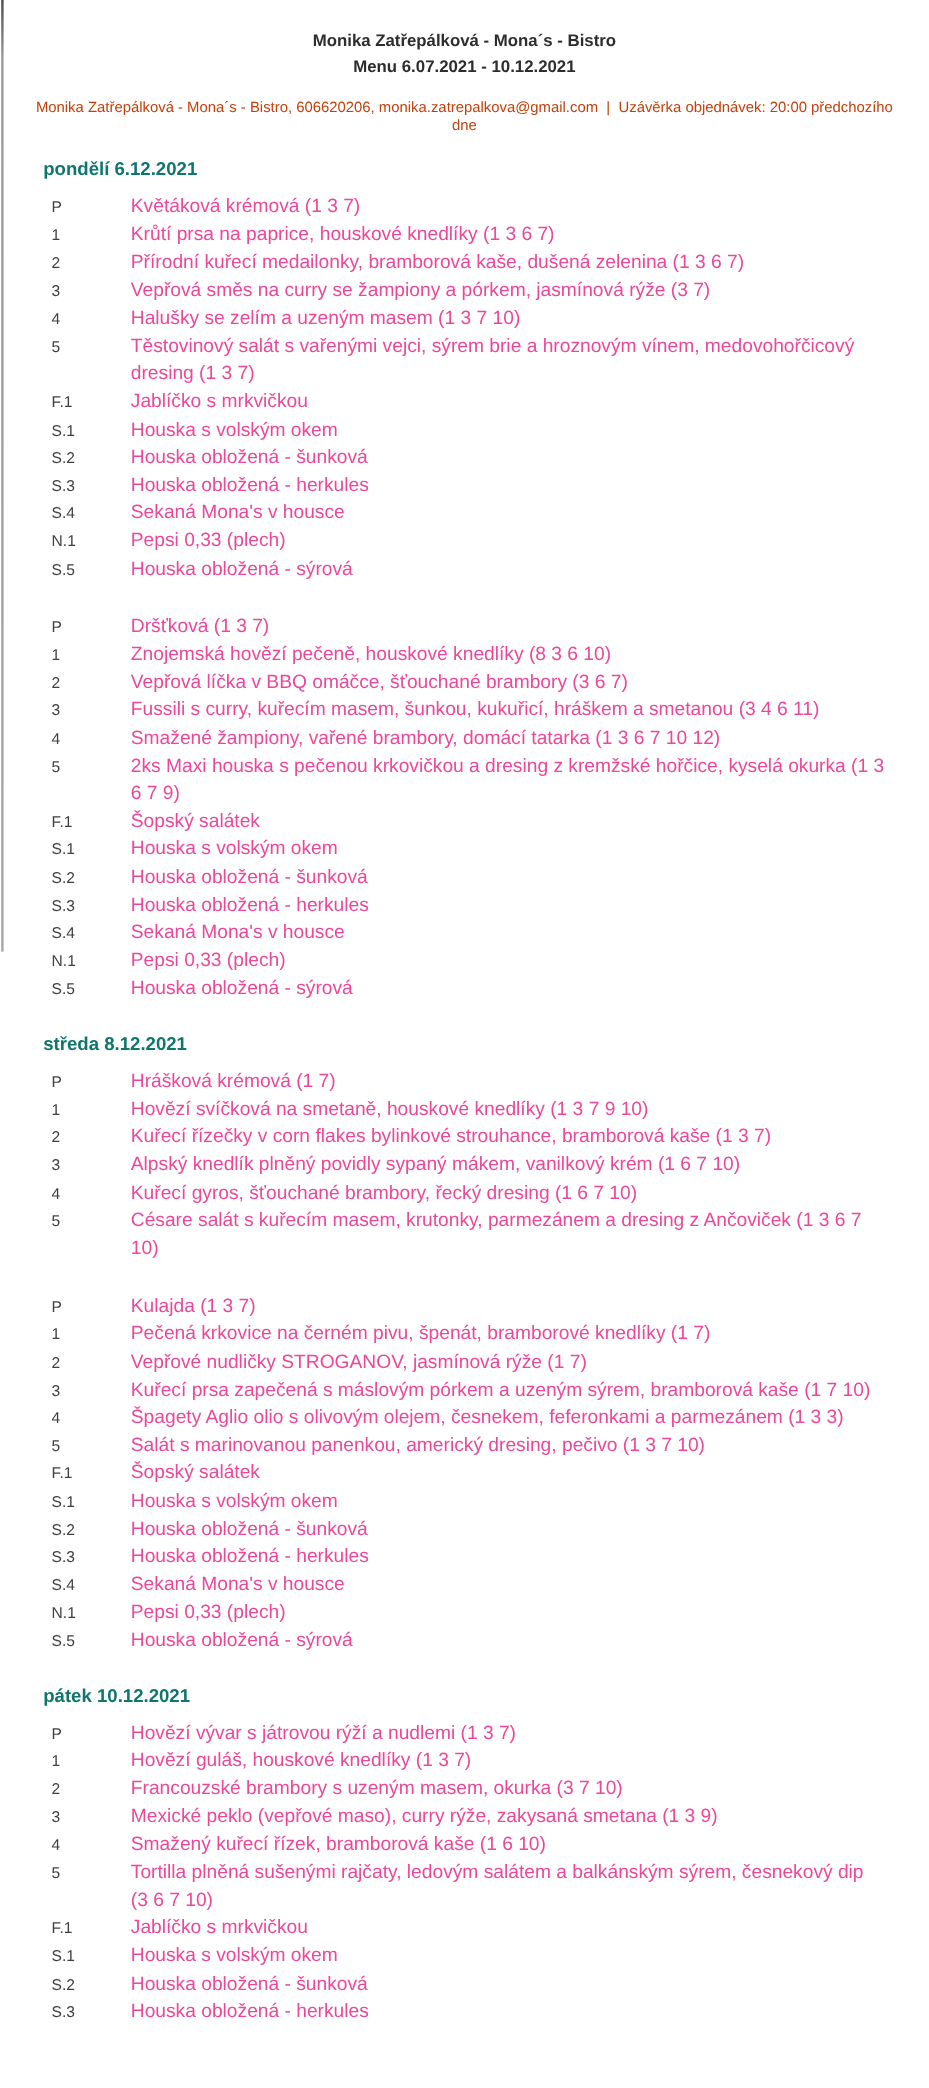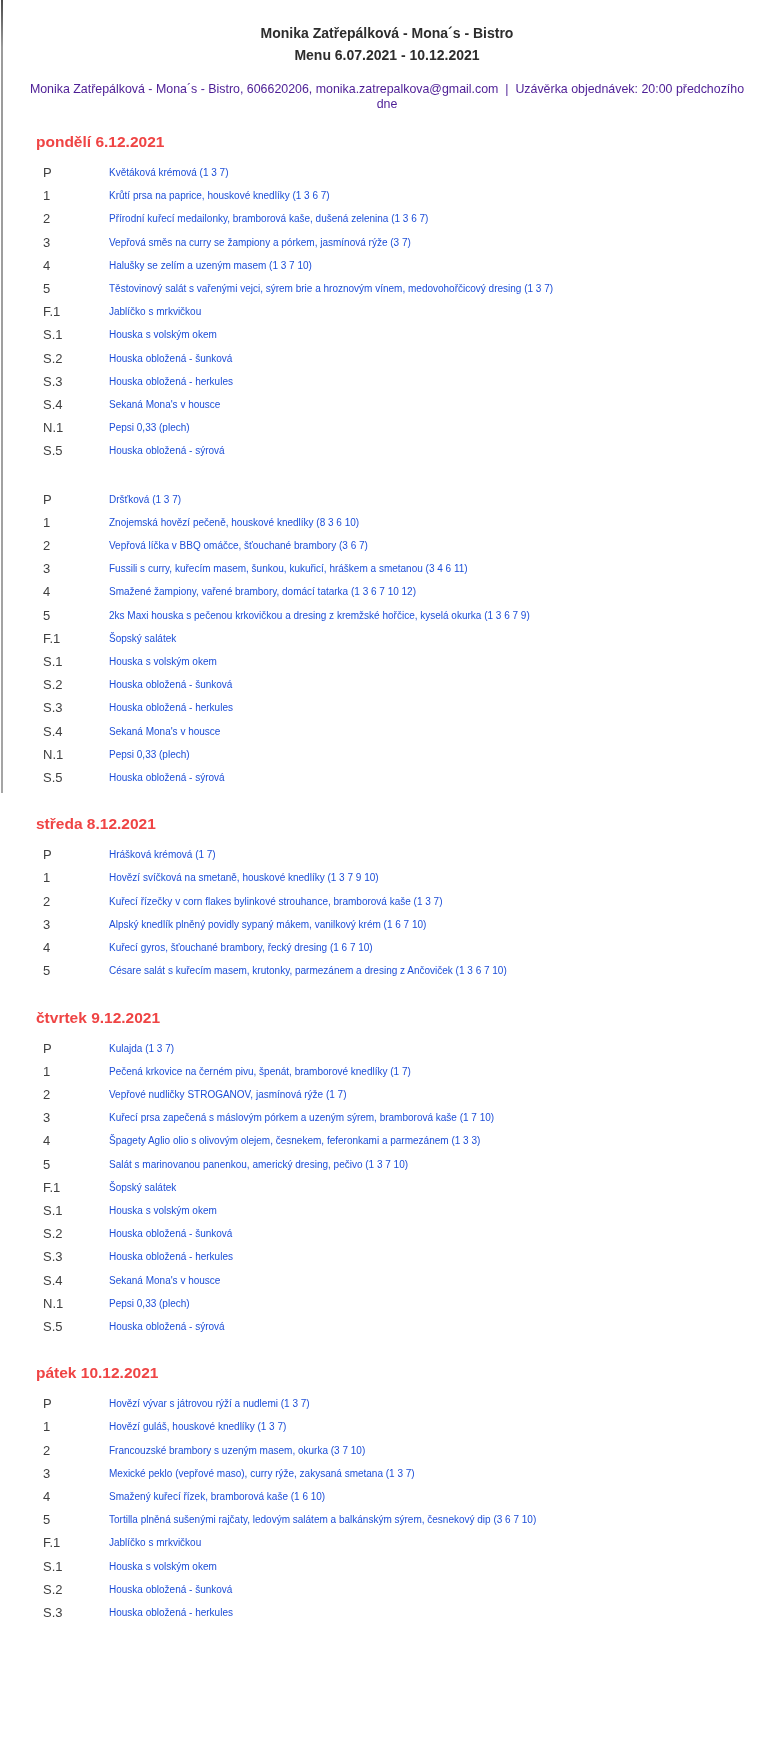--- a/index.html
+++ b/index.html
@@ -21,34 +21,34 @@
     font-size:11px;letter-spacing:4px;color:#3b3b3b;
     margin-left:10px;margin-top:18px;white-space:nowrap;
   }
   
   .title,.subtitle{
     text-align:center;font-weight:bold;font-size:14px;color:#2d2d2d;
     margin:0;line-height:22px;
   }
   .title{margin-top:8px;}
   .info-line{
-    text-align:center;font-size:12.4px;color:#4c1d95;margin-top:16px;
+    text-align:center;font-size:12.4px;color:#c2410c;margin-top:16px;
     white-space:pre-wrap;line-height:15px;
   }
   
   .menu{padding:0 8px;margin-top:20px;}
   .day{margin-top:25px;}
   .day:first-child{margin-top:0;}
   .day-title{
-    font-size:15.5px;font-weight:bold;color:#ef4444;margin:0 0 10px 0;line-height:19px;
+    font-size:15.5px;font-weight:bold;color:#0f766e;margin:0 0 10px 0;line-height:19px;
   }
   .rows{margin-left:7px;}
   .row{display:grid;grid-template-columns:66px 1fr;line-height:23.2px;}
   .code{font-size:13px;color:#3f3f3f;}
-  .text{font-size:10px;color:#1d4ed8;}
+  .text{font-size:16px;color:#ec4899;}
 </style>
 </head>
 <body>
 
 <div class="left-edge"></div>
 
 <div class="page">
 
 
   <h1 class="title">Monika Zatřepálková - Mona´s - Bistro</h1>
@@ -225,21 +225,20 @@
   </div>
 
   <div class="row">
     <span class="code">5</span>
     <span class="text">Césare salát s kuřecím masem, krutonky, parmezánem a dresing z Ančoviček (1 3 6 7 10)</span>
   </div>
 </div>
   </section>
 
   <section class="day">
-    <h3 class="day-title">čtvrtek 9.12.2021</h3>
     <div class="rows">
   <div class="row">
     <span class="code">P</span>
     <span class="text">Kulajda (1 3 7)</span>
   </div>
 
   <div class="row">
     <span class="code">1</span>
     <span class="text">Pečená krkovice na černém pivu, špenát, bramborové knedlíky (1 7)</span>
   </div>
@@ -314,21 +313,21 @@
     <span class="text">Hovězí guláš, houskové knedlíky (1 3 7)</span>
   </div>
 
   <div class="row">
     <span class="code">2</span>
     <span class="text">Francouzské brambory s uzeným masem, okurka (3 7 10)</span>
   </div>
 
   <div class="row">
     <span class="code">3</span>
-    <span class="text">Mexické peklo (vepřové maso), curry rýže, zakysaná smetana (1 3 7)</span>
+    <span class="text">Mexické peklo (vepřové maso), curry rýže, zakysaná smetana (1 3 9)</span>
   </div>
 
   <div class="row">
     <span class="code">4</span>
     <span class="text">Smažený kuřecí řízek, bramborová kaše (1 6 10)</span>
   </div>
 
   <div class="row">
     <span class="code">5</span>
     <span class="text">Tortilla plněná sušenými rajčaty, ledovým salátem a balkánským sýrem, česnekový dip (3 6 7 10)</span>

